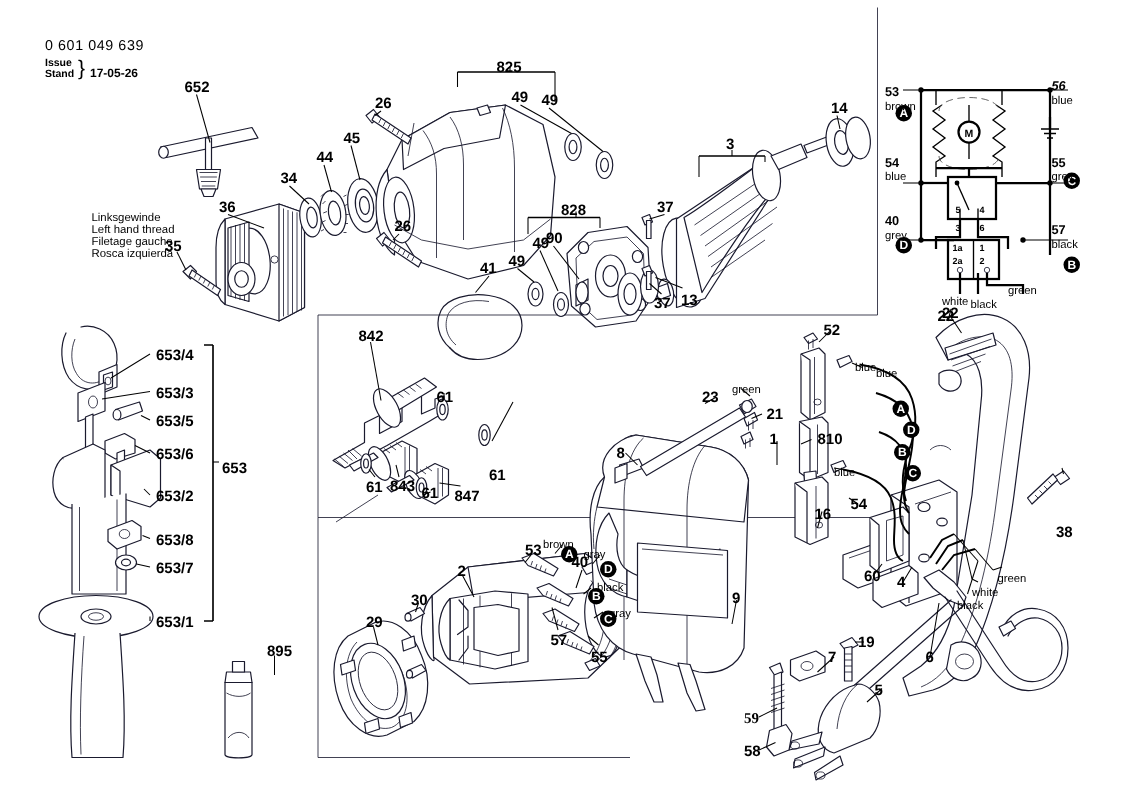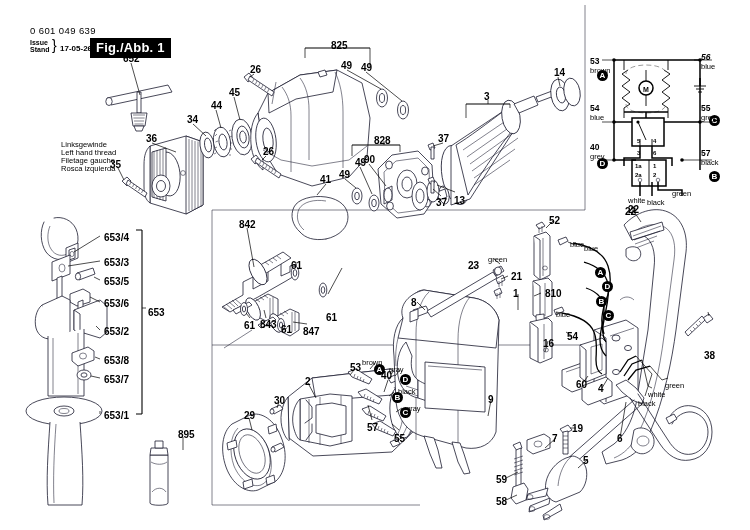--- a/index.html
+++ b/index.html
@@ -630,21 +630,20 @@
     <path d="M648 386 L652 388"></path>
     <path d="M652 374 L645 396"></path>
   </g>
 </svg>
 
 <div class="hdr-num" style="left:30px;top:25px;">0 601 049 639</div>
 <div class="hdr-is" style="left:30px;top:39px;">Issue</div>
 <div class="hdr-is" style="left:30px;top:46px;">Stand</div>
 <div style="position:absolute;left:52px;top:38px;font-size:14px;line-height:14px;">}</div>
 <div class="hdr-date" style="left:60px;top:44px;">17-05-26</div>
-<div class="figbox" style="left:90px;top:38px;">Fig./Abb. 1</div>
 
 <div class="ml" style="left:61px;top:141px;">Linksgewinde</div>
 <div class="ml" style="left:61px;top:149px;">Left hand thread</div>
 <div class="ml" style="left:61px;top:157px;">Filetage gauche</div>
 <div class="ml" style="left:61px;top:165px;">Rosca izquierda</div>
 
 <div id="callouts">
       <div class="lbl" style="left: 123px; top: 54px;">652</div>
       <div class="lbl" style="left: 146px; top: 134px;">36</div>
       <div class="lbl" style="left: 110px; top: 160px;">35</div>
@@ -688,21 +687,21 @@
       <div class="lbl" style="left: 549px; top: 216px;">52</div>
       <div class="lbl" style="left: 545px; top: 289px;">810</div>
       <div class="lbl" style="left: 543px; top: 339px;">16</div>
       <div class="lbl" style="left: 576px; top: 380px;">60</div>
       <div class="lbl" style="left: 567px; top: 332px;">54</div>
       <div class="lbl" style="left: 598px; top: 384px;">4</div>
       <div class="lbl" style="left: 572px; top: 424px;">19</div>
       <div class="lbl" style="left: 552px; top: 434px;">7</div>
       <div class="lbl" style="left: 617px; top: 434px;">6</div>
       <div class="lbl" style="left: 583px; top: 456px;">5</div>
-      <div class="lbl" style="left: 496px; top: 475px;">59</div>
+      <div class="lbl" style="left: 496px; top: 475px; font-family: Liberation Serif, serif;">59</div>
       <div class="lbl" style="left: 496px; top: 497px;">58</div>
       <div class="lbl" style="left: 628px; top: 205px;">22</div>
       <div class="lbl" style="left: 704px; top: 307px; margin-top: 44px;">38</div>
       <div class="lbl" style="left: 104px; top: 233px;">653/4</div>
       <div class="lbl" style="left: 104px; top: 258px;">653/3</div>
       <div class="lbl" style="left: 104px; top: 277px;">653/5</div>
       <div class="lbl" style="left: 104px; top: 299px;">653/6</div>
       <div class="lbl" style="left: 104px; top: 327px;">653/2</div>
       <div class="lbl" style="left: 104px; top: 356px;">653/8</div>
       <div class="lbl" style="left: 104px; top: 375px;">653/7</div>

